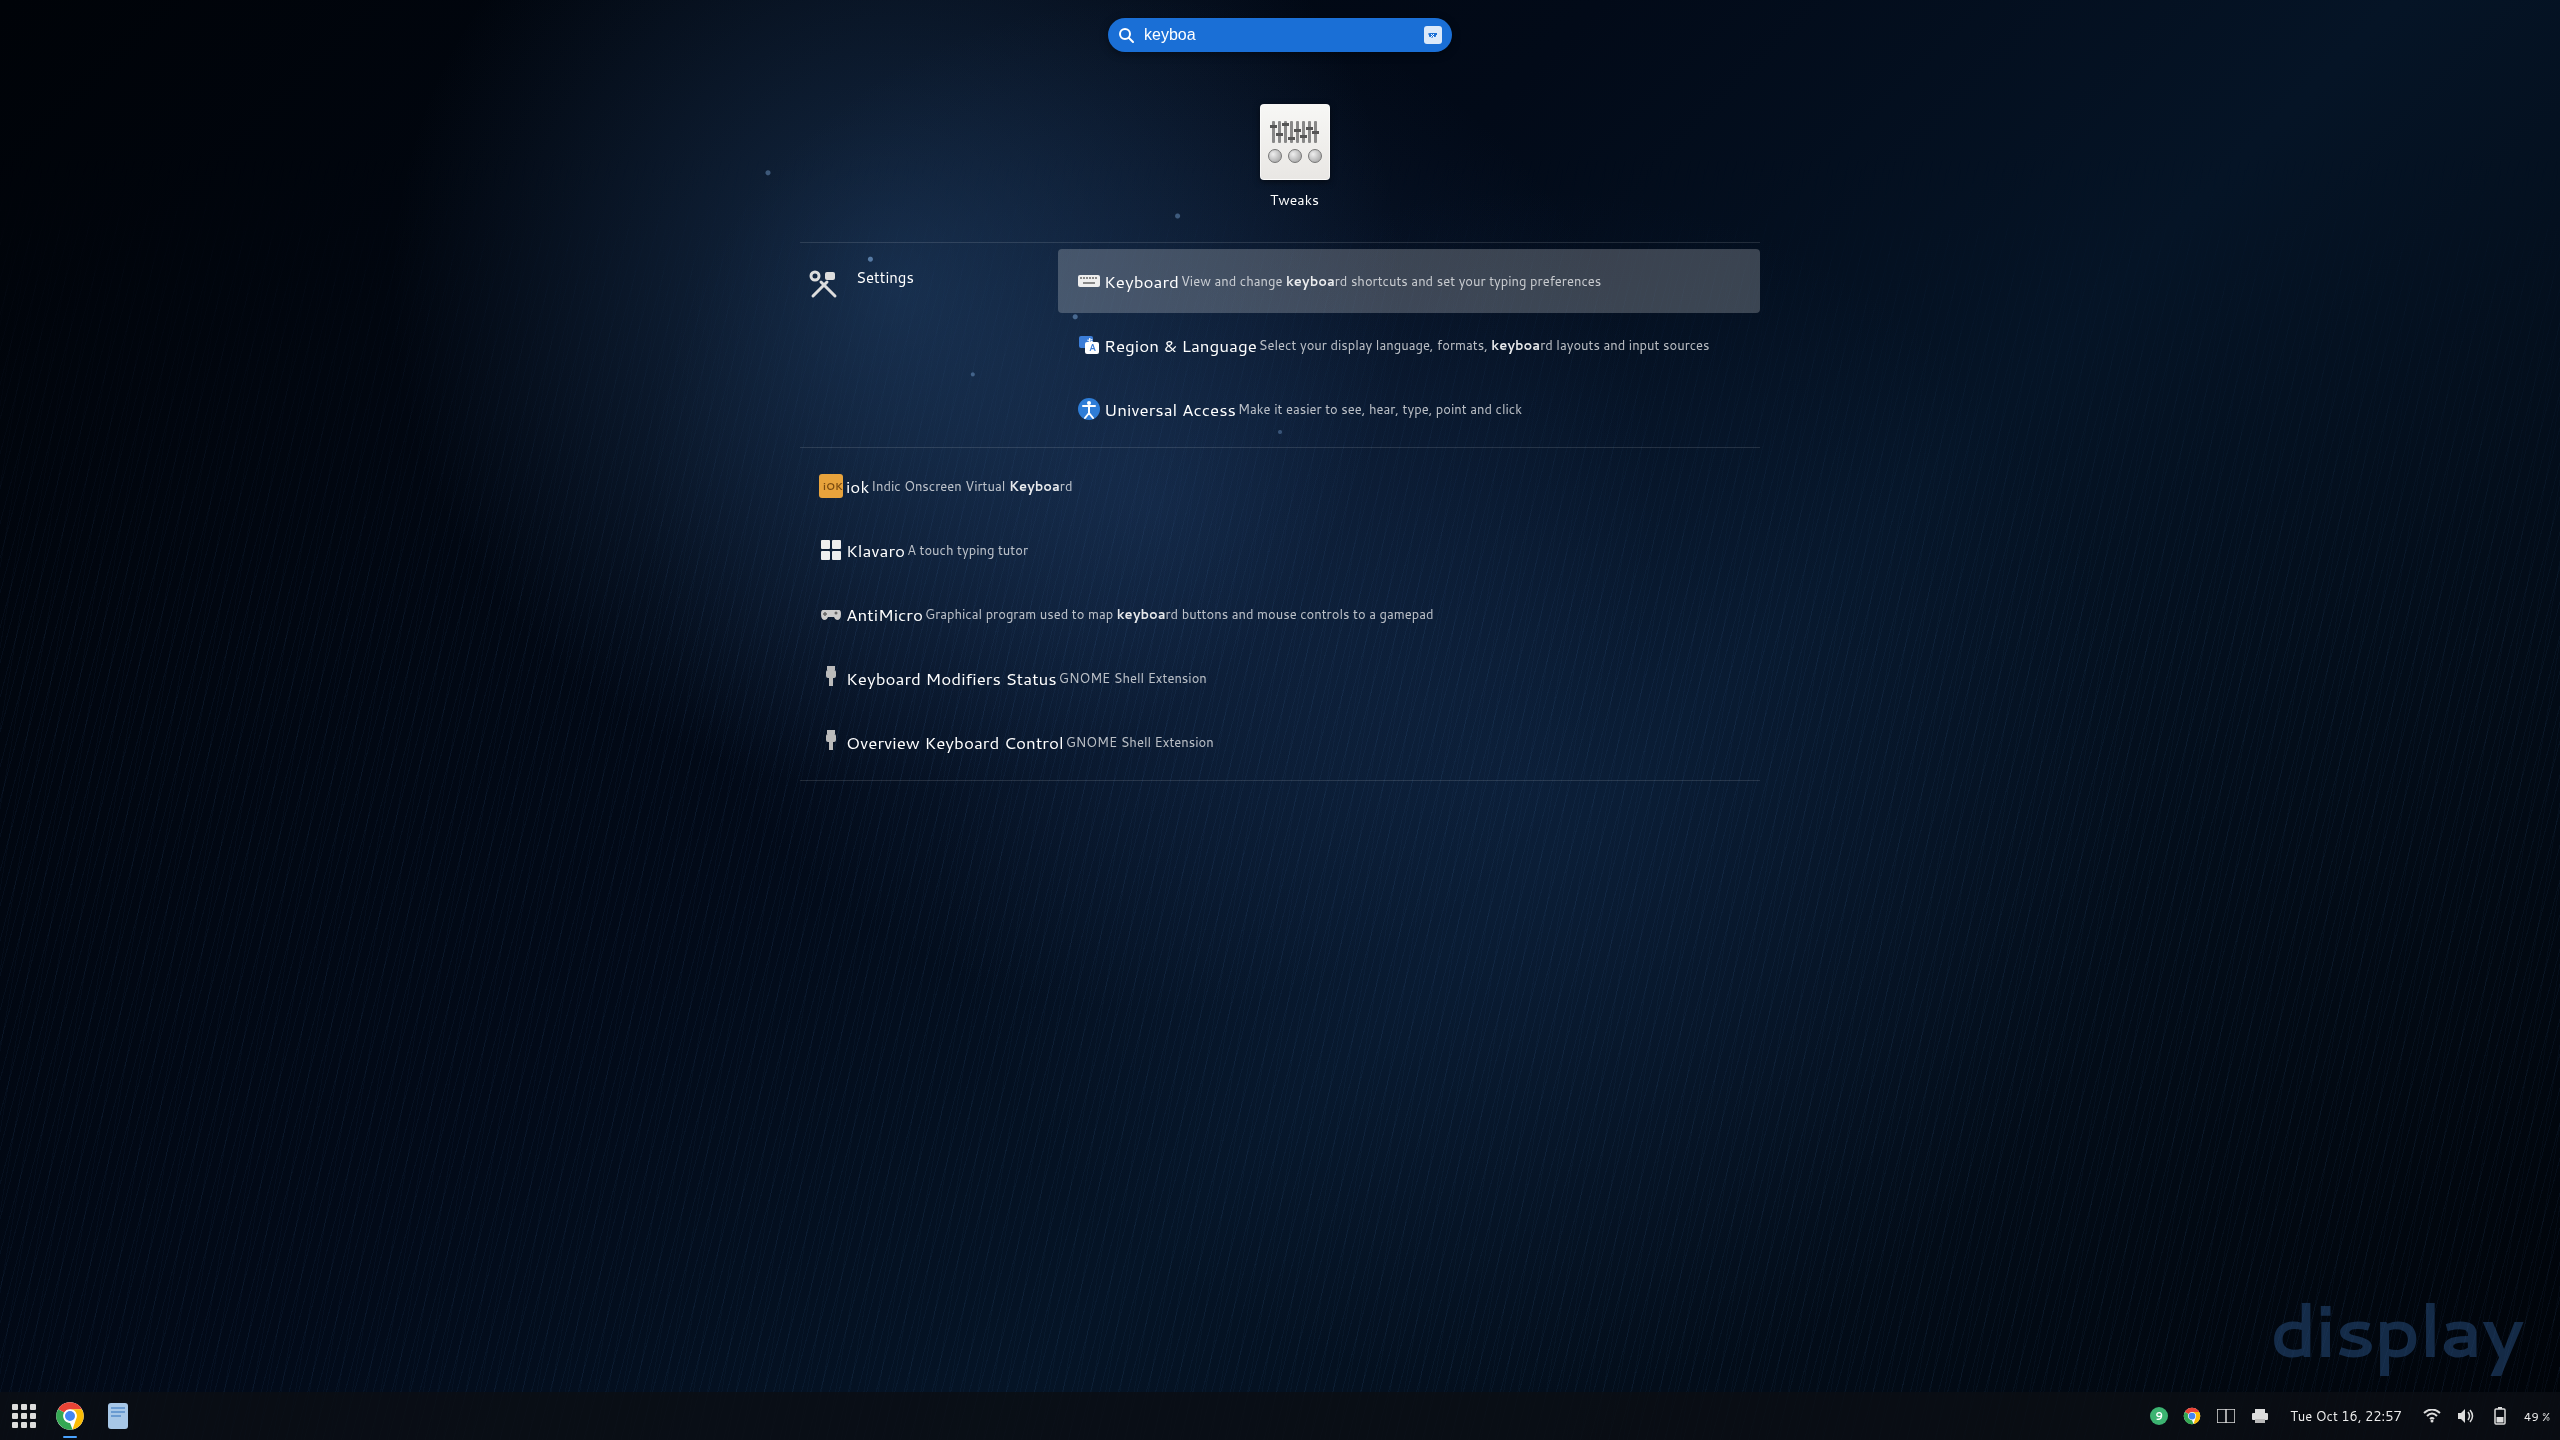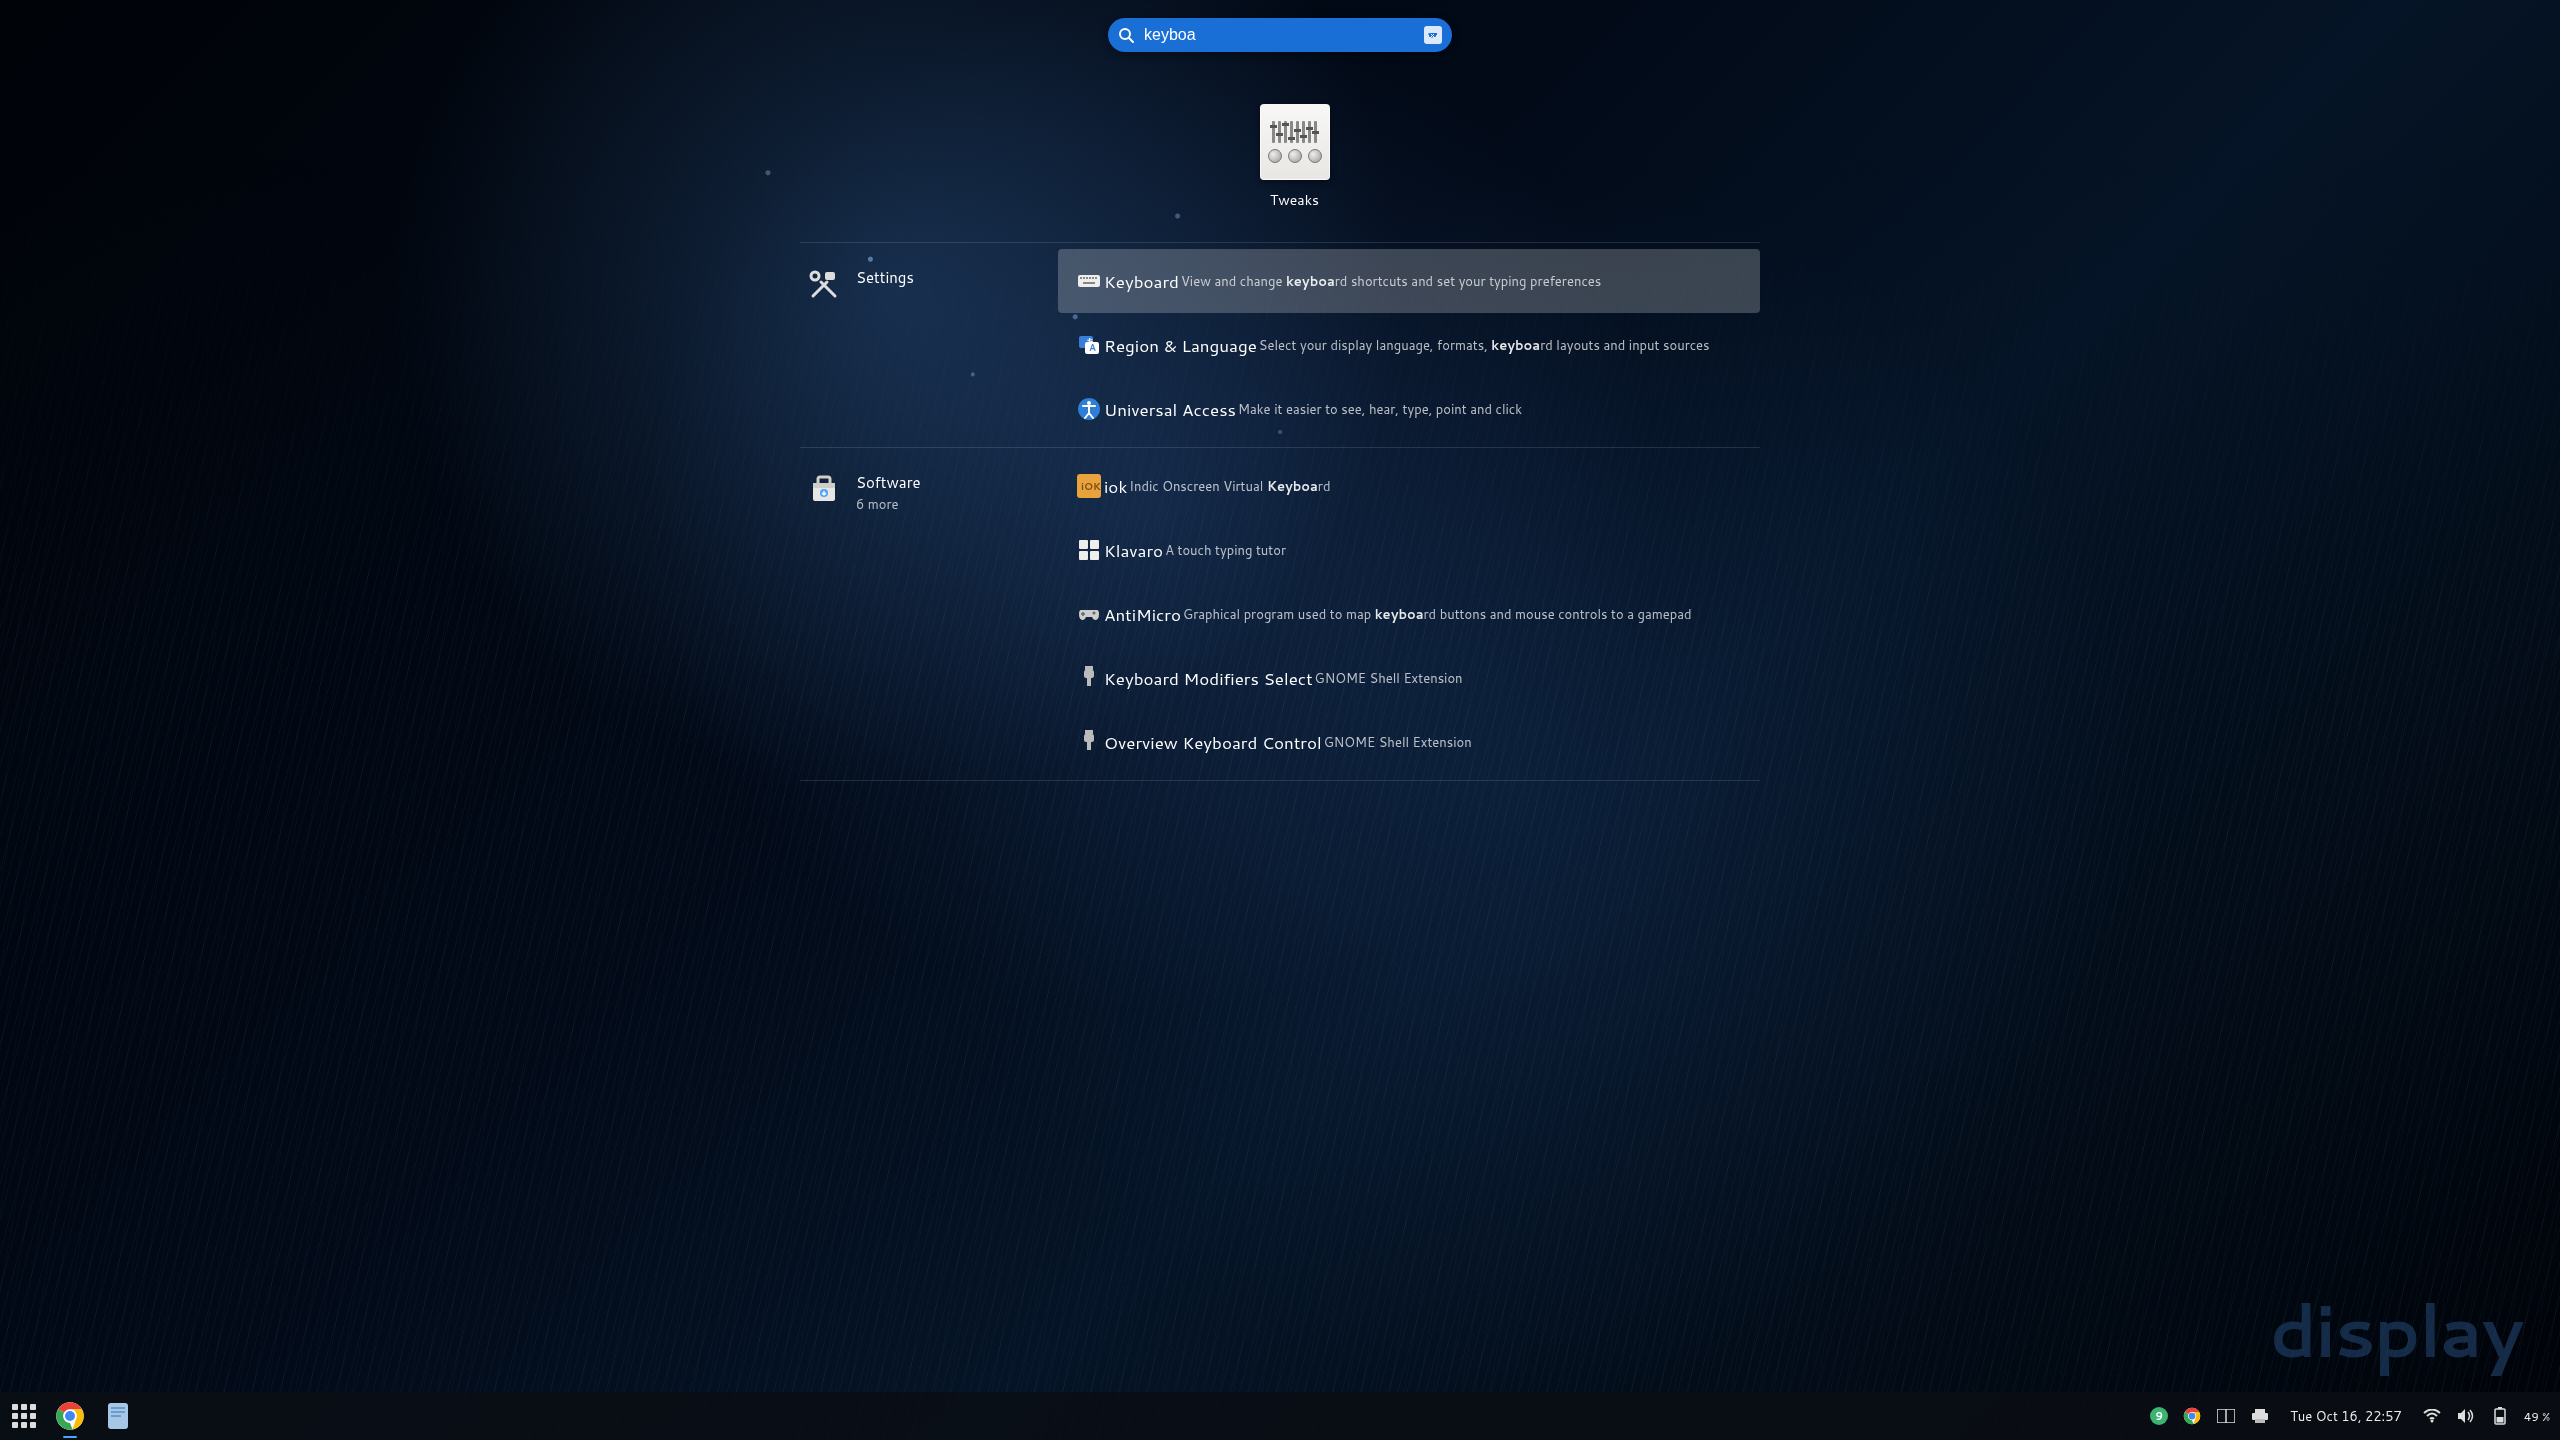--- a/index.html
+++ b/index.html
@@ -257,35 +257,20 @@
                 <path d="M6 9 L18 9 M12 9 L12 16 M12 16 L8 21 M12 16 L16 21" stroke="#fff" stroke-width="2" stroke-linecap="round"></path>
               </svg>
           </span>
           <span class="r-title">Universal Access</span>
           <span class="r-desc"><span>Make it easier to see, hear, type, point and click</span></span>
         </div>
       </div>
     </div>
 
     <div class="result-section">
-      <div class="section-head">
-        <div class="cat-icon">
-          <svg width="34" height="34" viewBox="0 0 34 34">
-              <rect x="6" y="10" width="22" height="18" rx="2" fill="#e8e6e2"></rect>
-              <rect x="6" y="10" width="22" height="5" fill="#d0cec8"></rect>
-              <path d="M11 10 L11 6 Q11 4 13 4 L21 4 Q23 4 23 6 L23 10" fill="none" stroke="#d0cec8" stroke-width="3"></path>
-              <circle cx="17" cy="20" r="4" fill="#4aa3ff"></circle>
-              <path d="M17 18 L17 22 M17 22 L15 20 M17 22 L19 20" stroke="#fff" stroke-width="1.5" fill="none"></path>
-            </svg>
-        </div>
-        <div class="cat-text">
-          <span class="cat-title">Software</span>
-          <span class="cat-sub">6 more</span>
-        </div>
-      </div>
       <div class="section-body">
         <div class="row">
           <span class="r-icon">
             <svg width="24" height="24" viewBox="0 0 24 24">
                 <rect width="24" height="24" rx="3" fill="#e8a33c"></rect>
                 <text x="4" y="16" font-size="10" fill="#7a4a10" font-weight="bold">iOK</text>
               </svg>
           </span>
           <span class="r-title">iok</span>
           <span class="r-desc"><span>Indic Onscreen Virtual </span><span class="hl">Keyboa</span><span>rd</span></span>
@@ -314,21 +299,21 @@
           <span class="r-desc"><span>Graphical program used to map </span><span class="hl">keyboa</span><span>rd buttons and mouse controls to a gamepad</span></span>
         </div>
         <div class="row">
           <span class="r-icon">
             <svg width="24" height="24" viewBox="0 0 24 24">
                 <path d="M9 4 L9 1 L11 1 L11 4 M13 4 L13 1 L15 1 L15 4" stroke="#bbb" stroke-width="2"></path>
                 <rect x="7" y="4" width="10" height="8" rx="2" fill="#bbb"></rect>
                 <rect x="10" y="12" width="4" height="8" fill="#bbb"></rect>
               </svg>
           </span>
-          <span class="r-title">Keyboard Modifiers Select</span>
+          <span class="r-title">Keyboard Modifiers Status</span>
           <span class="r-desc"><span>GNOME Shell Extension</span></span>
         </div>
         <div class="row">
           <span class="r-icon">
             <svg width="24" height="24" viewBox="0 0 24 24">
                 <path d="M9 4 L9 1 L11 1 L11 4 M13 4 L13 1 L15 1 L15 4" stroke="#bbb" stroke-width="2"></path>
                 <rect x="7" y="4" width="10" height="8" rx="2" fill="#bbb"></rect>
                 <rect x="10" y="12" width="4" height="8" fill="#bbb"></rect>
               </svg>
           </span>

